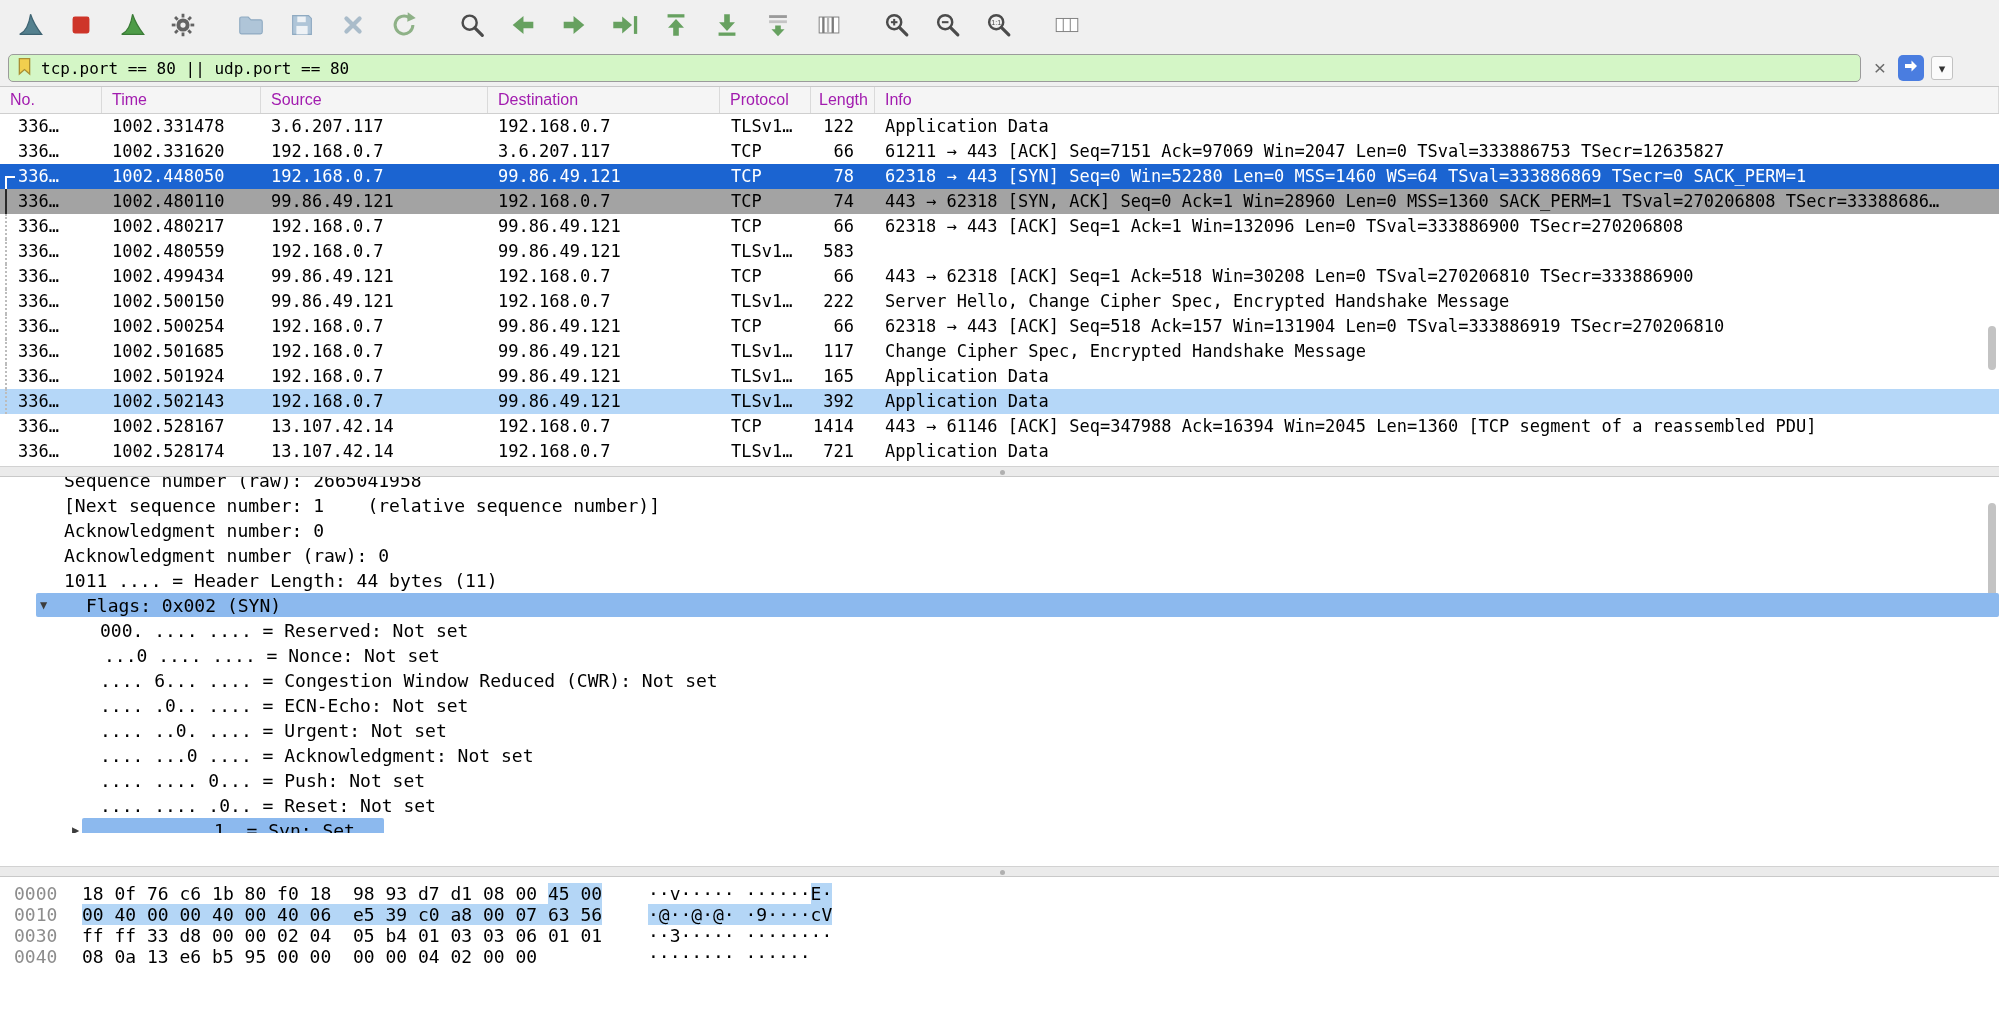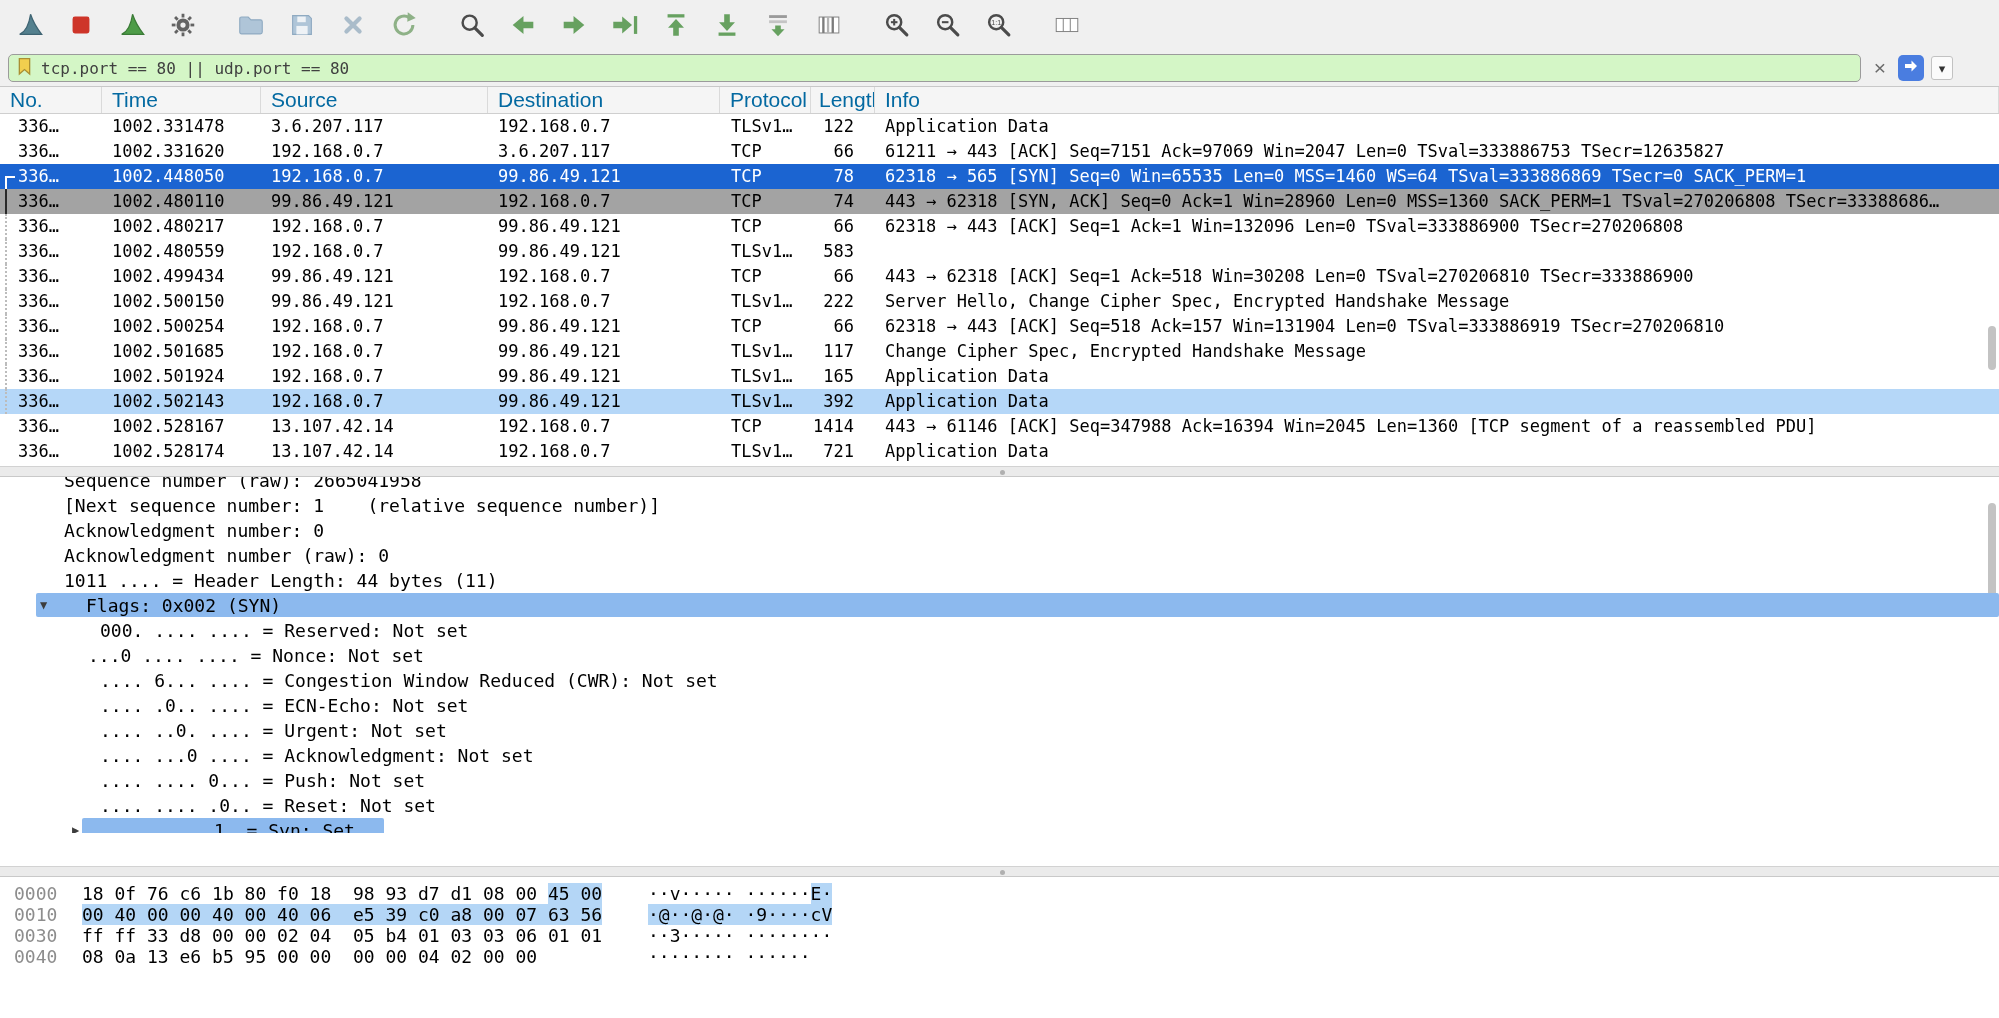--- a/index.html
+++ b/index.html
@@ -9,27 +9,27 @@
 
 .topbar{position:absolute;top:0;left:0;width:100%;height:87px;background:#f0f0f0;border-bottom:1px solid #c8c8c8;}
 .toolbar{display:flex;align-items:center;height:50px;padding-left:10px;}
 .tb-btn{width:40px;height:40px;margin-right:11px;display:flex;align-items:center;justify-content:center;border-radius:5px;flex:none;}
 .tb-btn.group-gap{margin-left:17px;}
 .tb-btn svg{display:block;}
 .tb-btn.disabled{opacity:.9;}
 
 .filter-row{display:flex;align-items:center;height:36px;padding:0 8px;}
 .filter-field{width:1853px;height:28px;background:var(--filter-green,#d4f6c6);border:1px solid #9b9b9b;border-radius:5px;display:flex;align-items:center;padding:0 8px;flex:none;}
-.filter-text{font-family:"DejaVu Sans Mono","Liberation Mono",monospace;font-size:16px;color:#404040;margin-left:9px;white-space:pre;}
+.filter-text{font-family:"DejaVu Sans Mono","Liberation Mono",monospace;font-size:16px;color:#000000;margin-left:9px;white-space:pre;}
 .filter-clear{width:26px;text-align:center;font-size:21px;color:#6a6a6a;margin-left:6px;line-height:26px;}
 .filter-apply{width:26px;height:26px;border-radius:5px;background:#4a7de0;display:flex;align-items:center;justify-content:center;margin-left:5px;flex:none;}
 .filter-drop{width:22px;height:24px;margin-left:7px;border:1px solid #c2c2c2;border-radius:3px;background:#fbfbfb;display:flex;align-items:center;justify-content:center;font-size:13px;color:#333;flex:none;}
 
 
-.pl-header{position:absolute;top:87px;left:0;width:100%;height:27px;background:#f5f5f5;border-bottom:1px solid #cfcfcf;display:flex;font-size:21px;color:#0369a1;}
+.pl-header{position:absolute;top:87px;left:0;width:100%;height:27px;background:#f5f5f5;border-bottom:1px solid #cfcfcf;display:flex;font-size:16px;color:#a21caf;}
 .pl-header .cell{display:flex;align-items:center;border-right:1px solid #dadada;padding-left:10px;overflow:hidden;flex:none;}
 .pl-body{position:absolute;top:114px;left:0;width:100%;height:352px;overflow:hidden;background:#fff;}
 .pl-row{display:flex;height:25px;line-height:25px;font-family:"DejaVu Sans Mono","Liberation Mono",monospace;font-size:17px;color:#000;position:relative;}
 .pl-row .cell{overflow:hidden;white-space:pre;padding-left:10px;flex:none;}
 .c0{width:102px;}.pl-row .c0{padding-left:18px;}
 .c1{width:159px;}
 .c2{width:227px;}
 .c3{width:232px;}
 .c4{width:91px;}.pl-row .c4{padding-left:11px;}
 .c5{width:64px;}.pl-row .c5{text-align:right;padding-left:0;padding-right:21px;}
@@ -296,21 +296,21 @@
       <div class="cell c5">66</div>
       <div class="cell c6">61211 → 443 [ACK] Seq=7151 Ack=97069 Win=2047 Len=0 TSval=333886753 TSecr=12635827</div>
     </div>
     <div class="pl-row row-selected gut-start">
       <div class="cell c0">336…</div>
       <div class="cell c1">1002.448050</div>
       <div class="cell c2">192.168.0.7</div>
       <div class="cell c3">99.86.49.121</div>
       <div class="cell c4">TCP</div>
       <div class="cell c5">78</div>
-      <div class="cell c6">62318 → 565 [SYN] Seq=0 Win=65535 Len=0 MSS=1460 WS=64 TSval=333886869 TSecr=0 SACK_PERM=1</div>
+      <div class="cell c6">62318 → 443 [SYN] Seq=0 Win=52280 Len=0 MSS=1460 WS=64 TSval=333886869 TSecr=0 SACK_PERM=1</div>
     </div>
     <div class="pl-row row-gray gut-line">
       <div class="cell c0">336…</div>
       <div class="cell c1">1002.480110</div>
       <div class="cell c2">99.86.49.121</div>
       <div class="cell c3">192.168.0.7</div>
       <div class="cell c4">TCP</div>
       <div class="cell c5">74</div>
       <div class="cell c6">443 → 62318 [SYN, ACK] Seq=0 Ack=1 Win=28960 Len=0 MSS=1360 SACK_PERM=1 TSval=270206808 TSecr=33388686…</div>
     </div>
@@ -409,21 +409,21 @@
 
 <div class="details">
   <div class="vthumb thumb-details"></div>
 <div class="dt-row clipped"><span class="dt-text" style="left: 64px;">Sequence number (raw): 2665041958</span></div>
     <div class="dt-row"><span class="dt-text" style="left: 64px;">[Next sequence number: 1    (relative sequence number)]</span></div>
     <div class="dt-row"><span class="dt-text" style="left: 64px;">Acknowledgment number: 0</span></div>
     <div class="dt-row"><span class="dt-text" style="left: 64px;">Acknowledgment number (raw): 0</span></div>
     <div class="dt-row"><span class="dt-text" style="left: 64px;">1011 .... = Header Length: 44 bytes (11)</span></div>
     <div class="dt-row"><div class="dt-hl dt-hl-row"></div><span class="dt-exp" style="left: 40px;">▼</span><span class="dt-text" style="left: 86px;">Flags: 0x002 (SYN)</span></div>
     <div class="dt-row"><span class="dt-text" style="left: 100px;">000. .... .... = Reserved: Not set</span></div>
-    <div class="dt-row"><span class="dt-text" style="left: 88px;">...0 .... .... = Nonce: Not set</span></div>
+    <div class="dt-row"><span class="dt-text" style="left: 104px;">...0 .... .... = Nonce: Not set</span></div>
     <div class="dt-row"><span class="dt-text" style="left: 100px;">.... 6... .... = Congestion Window Reduced (CWR): Not set</span></div>
     <div class="dt-row"><span class="dt-text" style="left: 100px;">.... .0.. .... = ECN-Echo: Not set</span></div>
     <div class="dt-row"><span class="dt-text" style="left: 100px;">.... ..0. .... = Urgent: Not set</span></div>
     <div class="dt-row"><span class="dt-text" style="left: 100px;">.... ...0 .... = Acknowledgment: Not set</span></div>
     <div class="dt-row"><span class="dt-text" style="left: 100px;">.... .... 0... = Push: Not set</span></div>
     <div class="dt-row"><span class="dt-text" style="left: 100px;">.... .... .0.. = Reset: Not set</span></div>
     <div class="dt-row"><div class="dt-hl dt-hl-field"></div><span class="dt-exp" style="left: 72px;">▶</span><span class="dt-text" style="left: 84px;">.... .... ..1. = Syn: Set</span></div>
     <div class="dt-row"><span class="dt-text" style="left: 100px; font-style: italic;">.... .... ...0 = Fin: Not set</span></div>
   </div>
 

